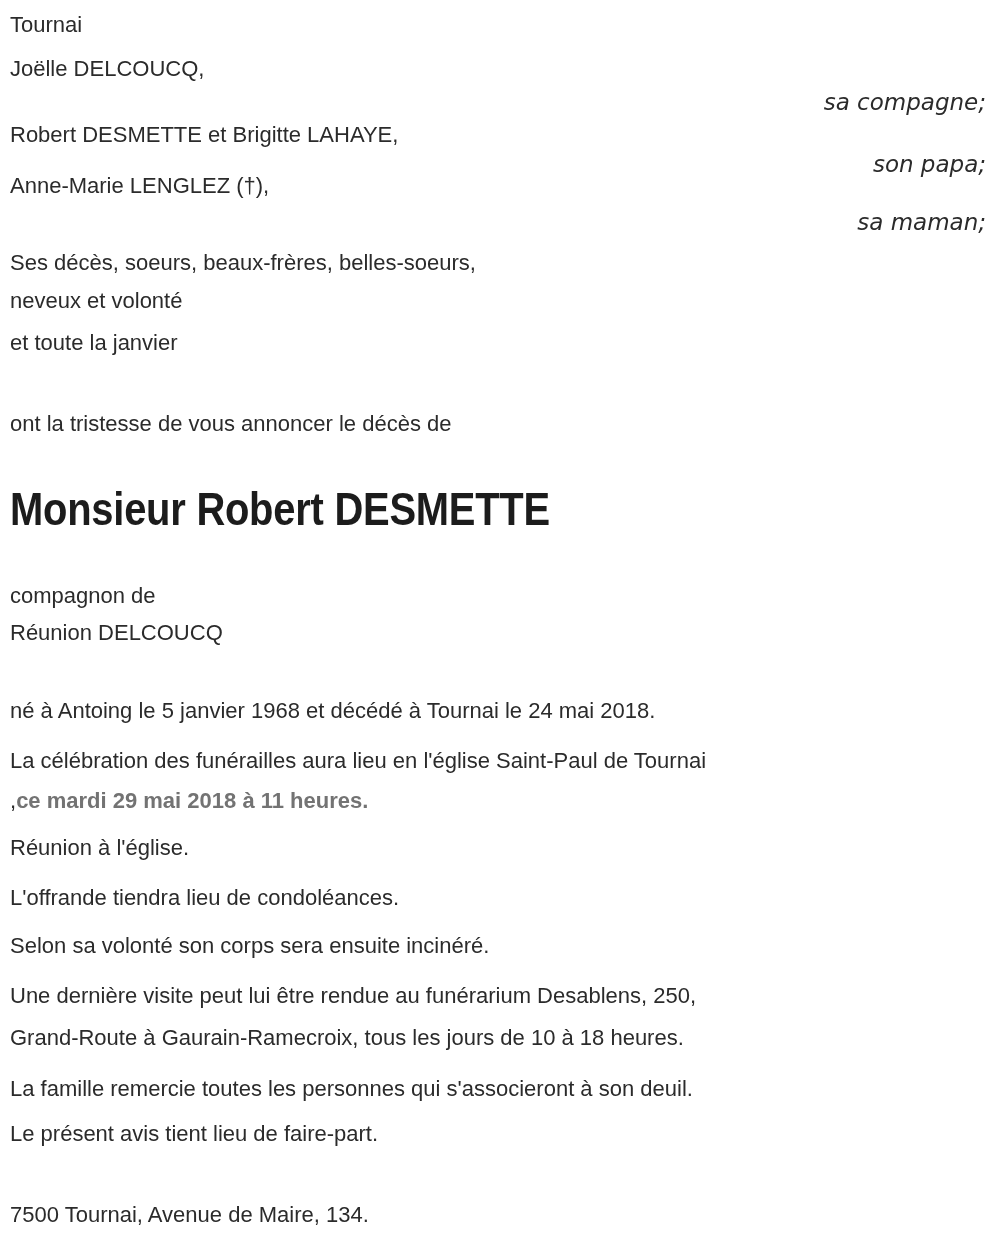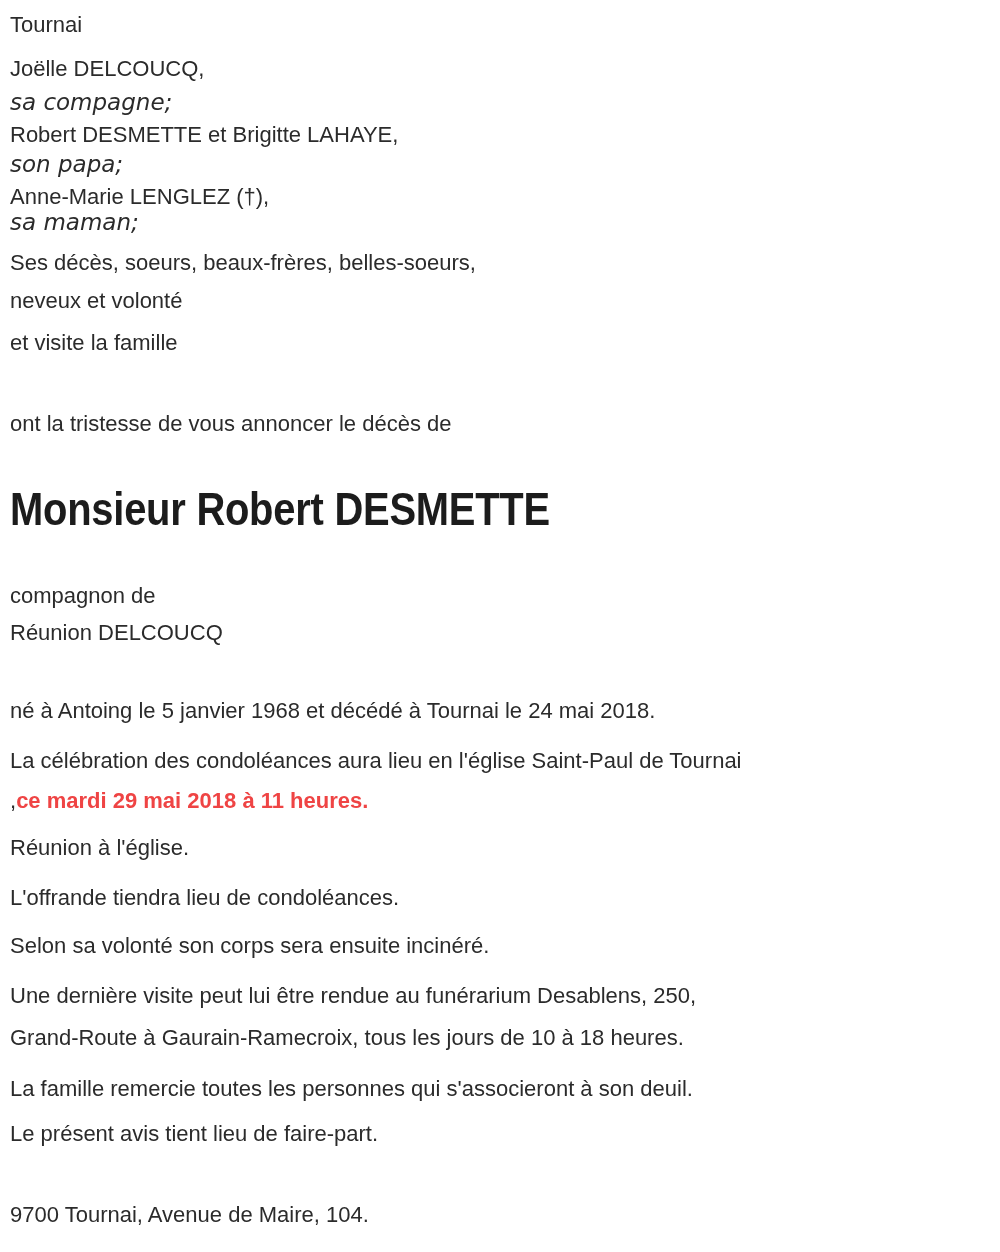--- a/index.html
+++ b/index.html
@@ -17,71 +17,71 @@
     left: 10px;
     right: 14px;
     font-size: 22px;
     line-height: 30px;
     white-space: nowrap;
   }
   .relation {
     font-family: "DejaVu Sans", "Liberation Sans", sans-serif;
     font-style: italic;
     font-size: 23px;
-    text-align: left;
+    text-align: right;
     white-space: nowrap;
   }
   .heading {
     font-size: 47px;
     font-weight: 700;
     color: #1c1c1c;
     letter-spacing: -0.3px;
     transform: scaleX(0.85);
     transform-origin: 0 50%;
     line-height: 52px;
   }
-  .bold { font-weight: 700; color: #ef4444; }
+  .bold { font-weight: 700; color: #737373; }
 </style>
 </head>
 <body>
 
 <div>
 
   <div class="ln" style="top:10px">Tournai</div>
 
   <div class="ln" style="top:54px">Joëlle DELCOUCQ,</div>
   <div class="ln relation" style="top:87px">sa compagne;</div>
 
   <div class="ln" style="top:120px">Robert DESMETTE et Brigitte LAHAYE,</div>
   <div class="ln relation" style="top:149px">son papa;</div>
 
-  <div class="ln" style="top:182px">Anne-Marie LENGLEZ (†),</div>
+  <div class="ln" style="top:171px">Anne-Marie LENGLEZ (†),</div>
   <div class="ln relation" style="top:207px">sa maman;</div>
 
   <div class="ln" style="top:248px">Ses décès, soeurs, beaux-frères, belles-soeurs,</div>
   <div class="ln" style="top:286px">neveux et volonté</div>
-  <div class="ln" style="top:328px">et visite la famille</div>
+  <div class="ln" style="top:328px">et toute la janvier</div>
 
   <div class="ln" style="top:409px">ont la tristesse de vous annoncer le décès de</div>
 
   <div class="ln heading" style="top:483px">Monsieur Robert DESMETTE</div>
 
   <div class="ln" style="top:581px">compagnon de</div>
   <div class="ln" style="top:618px">Réunion DELCOUCQ</div>
 
   <div class="ln" style="top:696px">né à Antoing le 5 janvier 1968 et décédé à Tournai le 24 mai 2018.</div>
 
-  <div class="ln" style="top:746px">La célébration des condoléances aura lieu en l'église Saint-Paul de Tournai</div>
+  <div class="ln" style="top:746px">La célébration des funérailles aura lieu en l'église Saint-Paul de Tournai</div>
   <div class="ln" style="top:786px"><span>,</span><span class="bold">ce mardi 29 mai 2018 à 11 heures.</span></div>
 
   <div class="ln" style="top:833px">Réunion à l'église.</div>
   <div class="ln" style="top:883px">L'offrande tiendra lieu de condoléances.</div>
   <div class="ln" style="top:931px">Selon sa volonté son corps sera ensuite incinéré.</div>
 
   <div class="ln" style="top:981px">Une dernière visite peut lui être rendue au funérarium Desablens, 250,</div>
   <div class="ln" style="top:1023px">Grand-Route à Gaurain-Ramecroix, tous les jours de 10 à 18 heures.</div>
 
   <div class="ln" style="top:1074px">La famille remercie toutes les personnes qui s'associeront à son deuil.</div>
   <div class="ln" style="top:1119px">Le présent avis tient lieu de faire-part.</div>
 
-  <div class="ln" style="top:1200px">9700 Tournai, Avenue de Maire, 104.</div>
+  <div class="ln" style="top:1200px">7500 Tournai, Avenue de Maire, 134.</div>
 
 </div>
 
 </body></html>

